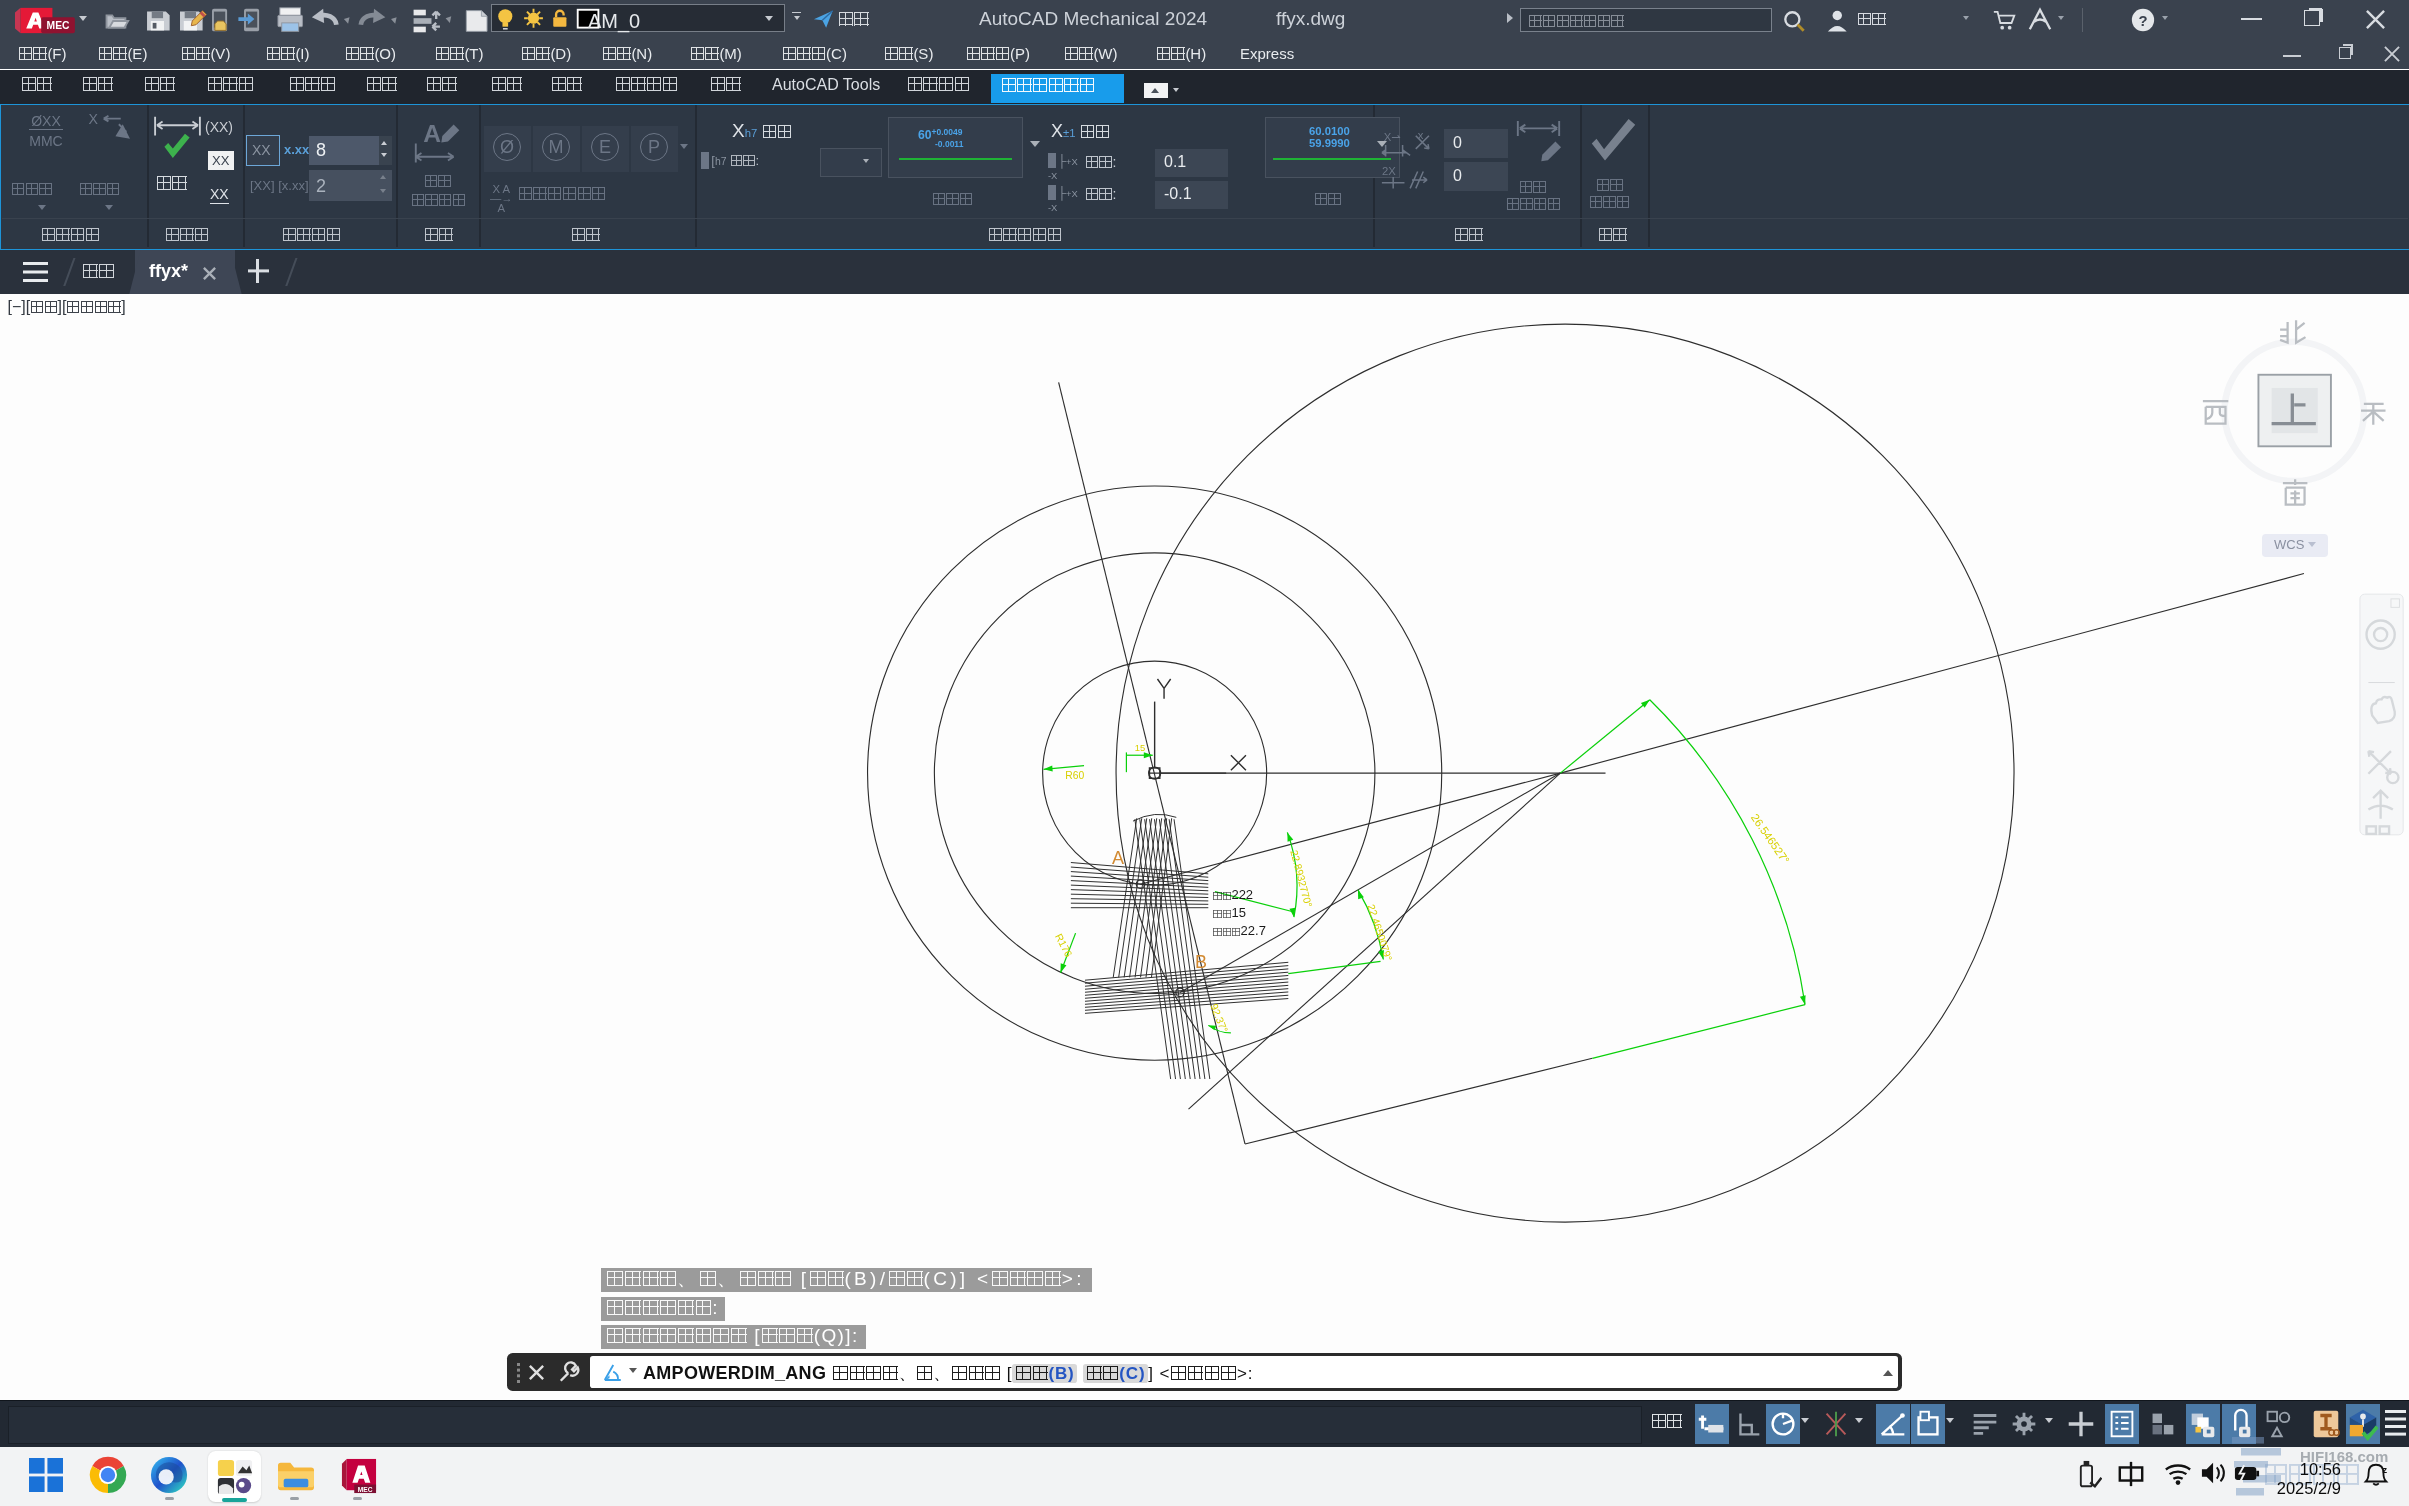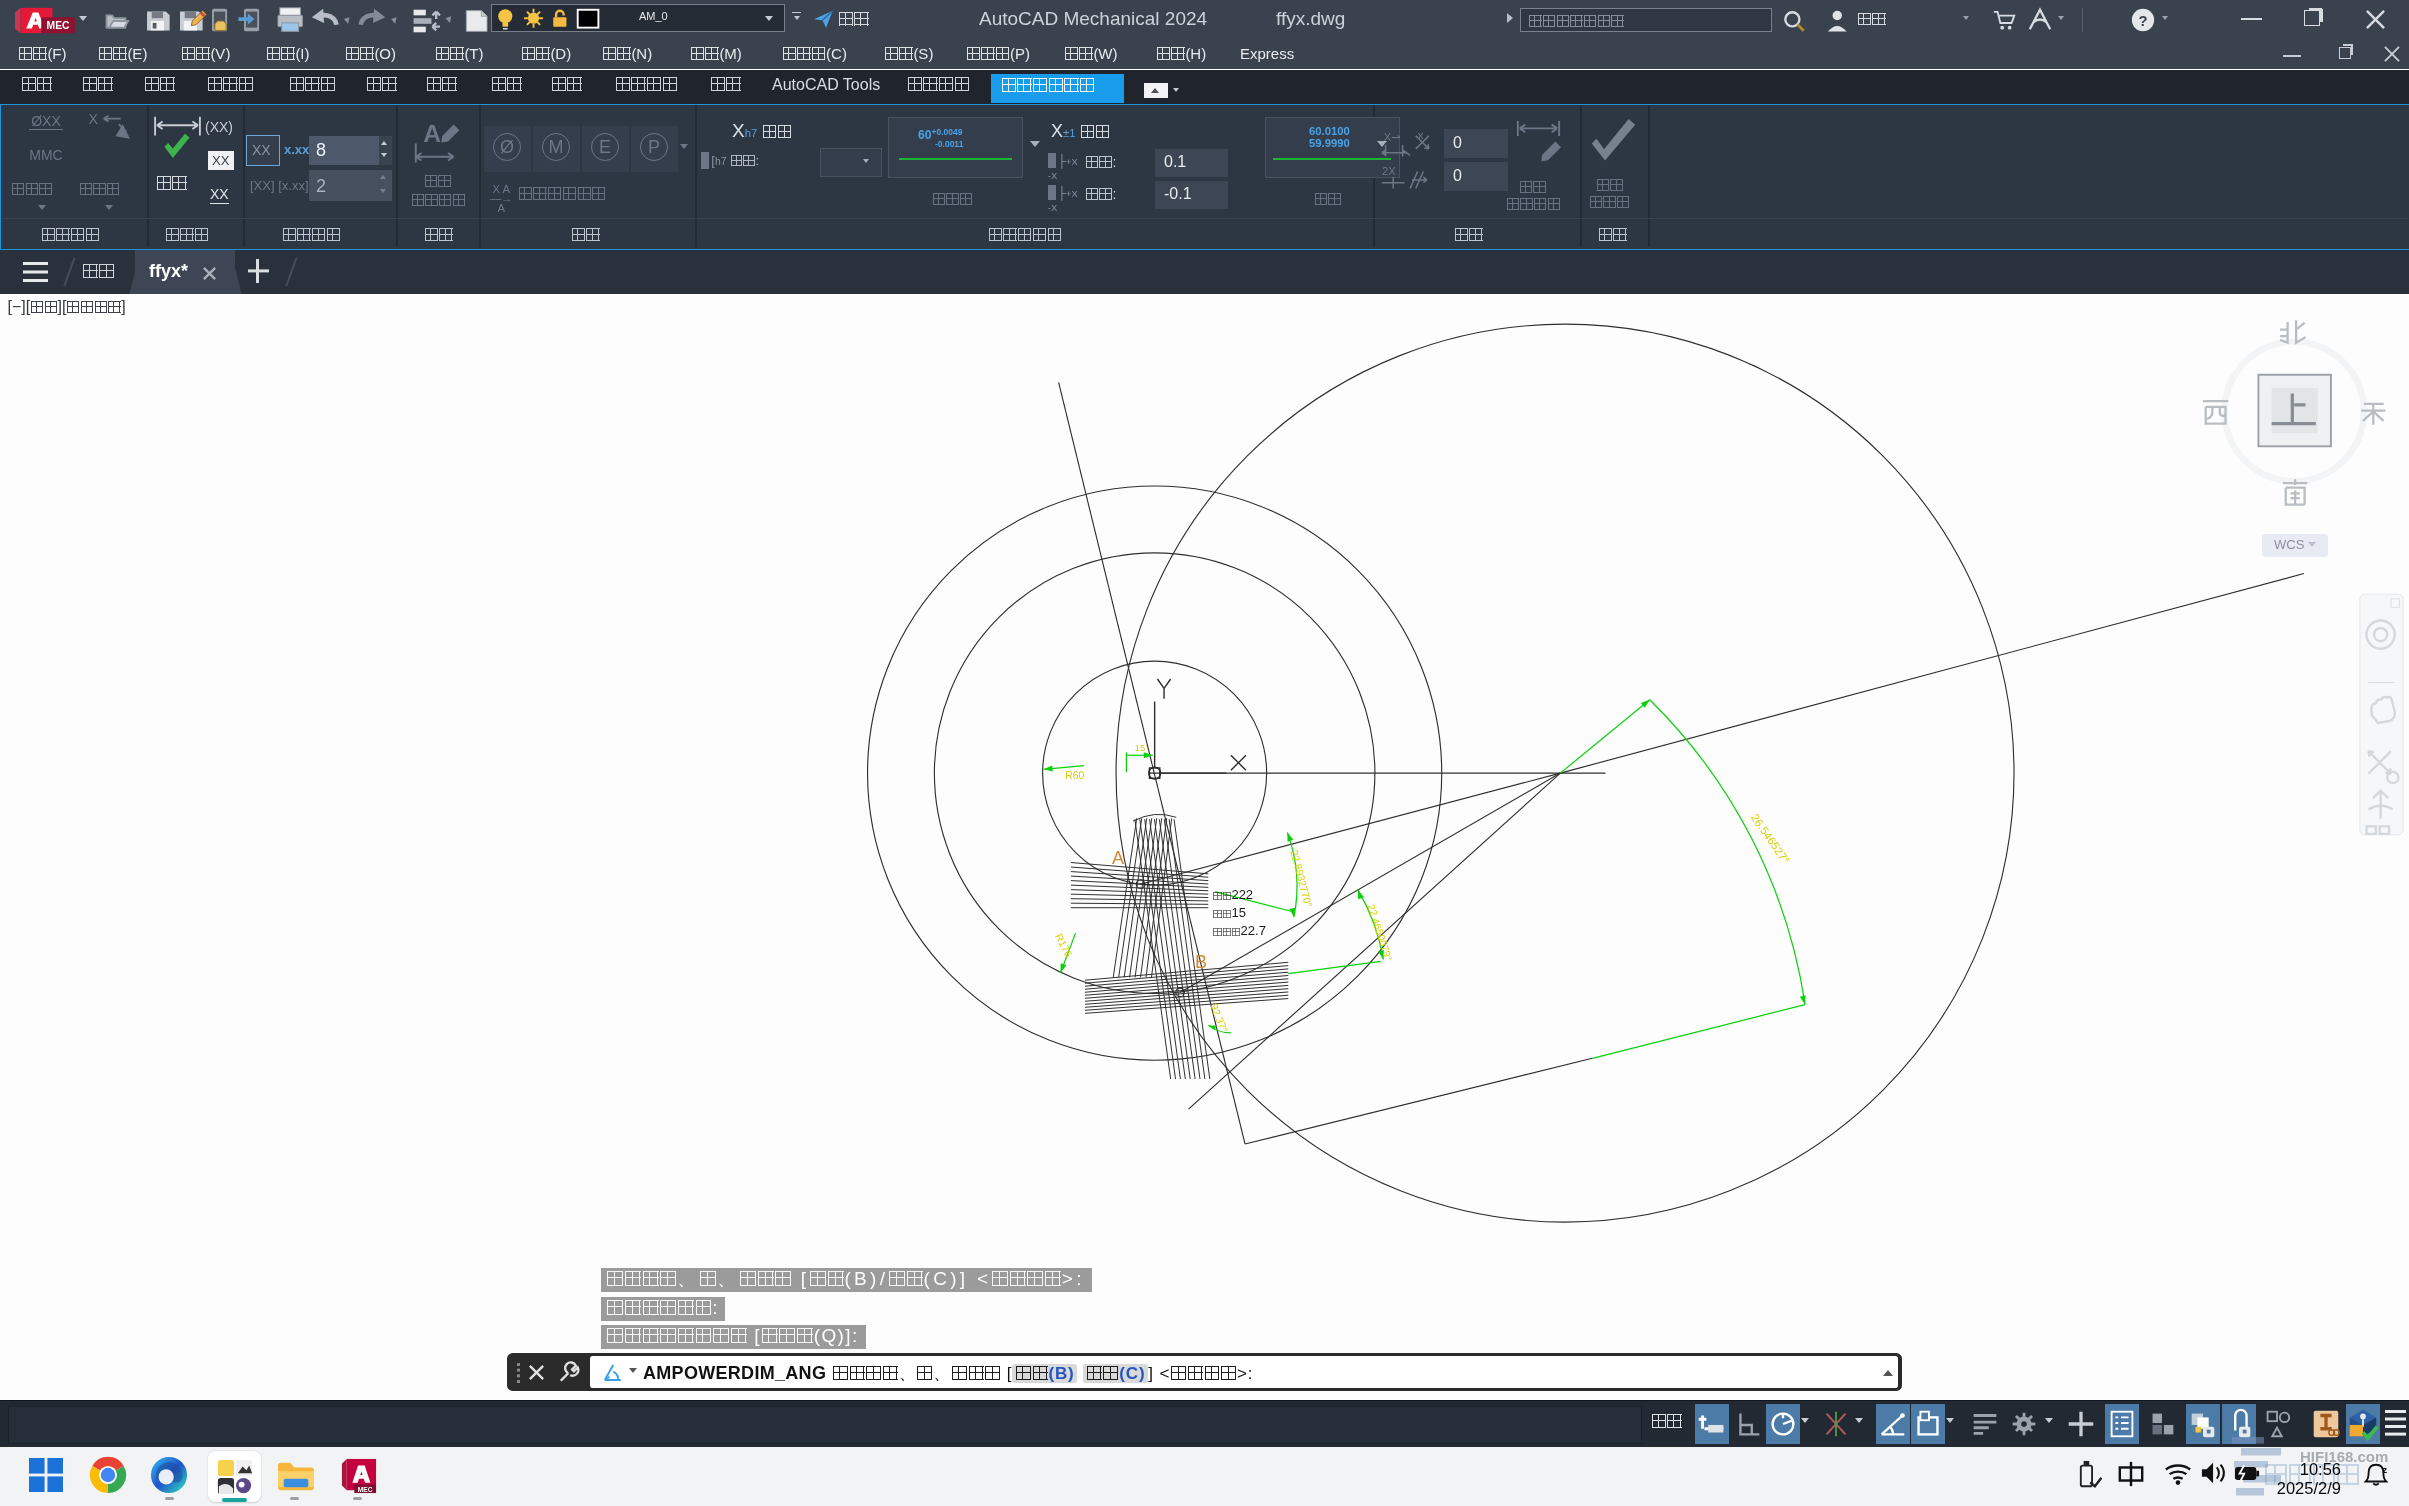--- a/index.html
+++ b/index.html
@@ -78,21 +78,21 @@
     <rect x="10" y="18" width="6" height="4" fill="#f4c443"></rect>
     <path d="M10.5 23.5 h5 v1.5 h-5 Z" fill="#e4e6e9"></path>
 <circle cx="43" cy="13" r="6" fill="#f4c443"></circle>
     <g stroke="#f4c443" stroke-width="2">
 <path d="M43 3 v4 M43 19 v4 M33 13 h4 M49 13 h4 M36 6 l3 3 M47 17 l3 3 M50 6 l-3 3 M39 17 l-3 3"></path>
     </g>
 <rect x="64" y="12" width="14" height="10" rx="1" fill="#f4b840"></rect>
     <path d="M67 12 v-3 a4 4 0 0 1 8 0 v1" stroke="#f4b840" stroke-width="2.5" fill="none"></path>
 <rect x="90" y="4" width="22" height="19" fill="#000" stroke="#fff" stroke-width="2"></rect>
 </svg>
-<div class="ab" style="left:639px;top:10.4px;font-size:11px;color:#e6e9ec">AM_0</div>
+<div class="ab" style="left:588px;top:10.4px;font-size:20px;color:#e6e9ec">AM_0</div>
 <div class="ab" style="left:765px;top:16px;border-left:4.7px solid transparent;border-right:4.7px solid transparent;border-top:5.6px solid #c6cad0"></div>
 <div class="ab" style="left:794px;top:16px;border-left:3.8px solid transparent;border-right:3.8px solid transparent;border-top:4.7px solid #c6cad0"></div>
 <div class="ab" style="left:792px;top:12.2px;width:8.5px;border-top:1.9px solid #c6cad0"></div>
 <svg class="ab" style="left:812px;top:7.5px" width="22.6" height="22.6" viewBox="0 0 24 24">
     <path d="M2 12 L22 3 L15 21 L11 13 Z" fill="#4ba3e3"></path>
     <path d="M11 13 L22 3" stroke="#2c69a0" stroke-width="1.5"></path>
   </svg>
 <div class="ab" style="left:838px;top:10.4px;color:#dfe3e7"><i class="c" style="font-size:16px;"></i><i class="c" style="font-size:16px;"></i></div>
 <div class="ab" style="left:979px;top:7.5px;font-size:19px;color:#cdd2d9">AutoCAD Mechanical 2024<span style="position:absolute;left:297px;white-space:nowrap">ffyx.dwg</span></div>
 <div class="ab" style="left:1507px;top:13px;width:0;height:0;border-top:5.6px solid transparent;border-bottom:5.6px solid transparent;border-left:6.6px solid #b9bec6"></div>
@@ -192,21 +192,21 @@
 <div class="ab" style="left:1580px;top:219px;width:1.9px;height:28px;background:#232a34"></div>
 <div class="ab" style="left:1648px;top:219px;width:1.9px;height:28px;background:#232a34"></div>
 <div class="ab" style="left:41px;top:226px;color:#c6ccd4;font-size:15px;white-space:nowrap"><i class="c" style="font-size:15px;"></i><i class="c" style="font-size:15px;"></i><i class="c" style="font-size:15px;"></i><i class="c" style="font-size:15px;"></i></div>
 <div class="ab" style="left:165px;top:226px;color:#c6ccd4;font-size:15px;white-space:nowrap"><i class="c" style="font-size:15px;"></i><i class="c" style="font-size:15px;"></i><i class="c" style="font-size:15px;"></i><span style="&quot;display:inline-block;margin-left:4.7px;vertical-align:1.9px;border-left:4.7px" solid="" transparent;border-right:5px="" transparent;border-top:6px="" #aab0b8&quot;=""></span></div>
 <div class="ab" style="left:282px;top:226px;color:#c6ccd4;font-size:15px;white-space:nowrap"><i class="c" style="font-size:15px;"></i><i class="c" style="font-size:15px;"></i><i class="c" style="font-size:15px;"></i><i class="c" style="font-size:15px;"></i><span style="&quot;display:inline-block;margin-left:4.7px;vertical-align:1.9px;border-left:4.7px" solid="" transparent;border-right:5px="" transparent;border-top:6px="" #aab0b8&quot;=""></span></div>
 <div class="ab" style="left:424px;top:226px;color:#c6ccd4;font-size:15px;white-space:nowrap"><i class="c" style="font-size:15px;"></i><i class="c" style="font-size:15px;"></i></div>
 <div class="ab" style="left:571px;top:226px;color:#c6ccd4;font-size:15px;white-space:nowrap"><i class="c" style="font-size:15px;"></i><i class="c" style="font-size:15px;"></i></div>
 <div class="ab" style="left:988px;top:226px;color:#c6ccd4;font-size:15px;white-space:nowrap"><i class="c" style="font-size:15px;"></i><i class="c" style="font-size:15px;"></i><i class="c" style="font-size:15px;"></i><i class="c" style="font-size:15px;"></i><i class="c" style="font-size:15px;"></i><span style="&quot;display:inline-block;margin-left:4.7px;vertical-align:1.9px;border-left:4.7px" solid="" transparent;border-right:5px="" transparent;border-top:6px="" #aab0b8&quot;=""></span></div>
 <div class="ab" style="left:1454px;top:226px;color:#c6ccd4;font-size:15px;white-space:nowrap"><i class="c" style="font-size:15px;"></i><i class="c" style="font-size:15px;"></i><span style="&quot;display:inline-block;margin-left:4.7px;vertical-align:1.9px;border-left:4.7px" solid="" transparent;border-right:5px="" transparent;border-top:6px="" #aab0b8&quot;=""></span></div>
 <div class="ab" style="left:1598px;top:226px;color:#c6ccd4;font-size:15px;white-space:nowrap"><i class="c" style="font-size:15px;"></i><i class="c" style="font-size:15px;"></i></div>
-<div class="ab" style="left:17px;top:113px;color:#6c7686;font-size:14px;text-align:center;width:58px">ØXX<br><span style="border-top:1.4px solid #6c7686;display:inline-block;padding-top:17px">MMC</span></div>
+<div class="ab" style="left:17px;top:113px;color:#6c7686;font-size:14px;text-align:center;width:58px">ØXX<br><span style="border-top:1.4px solid #6c7686;display:inline-block;padding-top:3px">MMC</span></div>
 <div class="ab" style="left:11.3px;top:181px;color:#6c7686;font-size:14px"><i class="c" style="font-size:14px;"></i><i class="c" style="font-size:14px;"></i><i class="c" style="font-size:14px;"></i></div>
 <div class="ab" style="left:38px;top:205px;border-left:4.7px solid transparent;border-right:4.7px solid transparent;border-top:5.6px solid #6c7686"></div>
 <svg class="ab" style="left:81px;top:111px" width="53" height="53" viewBox="0 0 56 56">
     <g stroke="#6c7686" stroke-width="2" fill="none">
       <text x="8" y="14" fill="#6c7686" stroke="none" font-size="15">X</text>
       <path d="M24 8 h18 M24 8 l5 -3 m-5 3 l5 3"></path>
       <path d="M40 14 l8 8 M44 16 l-6 10 l12 2 Z" fill="#6c7686"></path>
     </g>
   </svg>
 <div class="ab" style="left:79px;top:181px;color:#6c7686;font-size:14px"><i class="c" style="font-size:14px;"></i><i class="c" style="font-size:14px;"></i><i class="c" style="font-size:14px;"></i></div>

